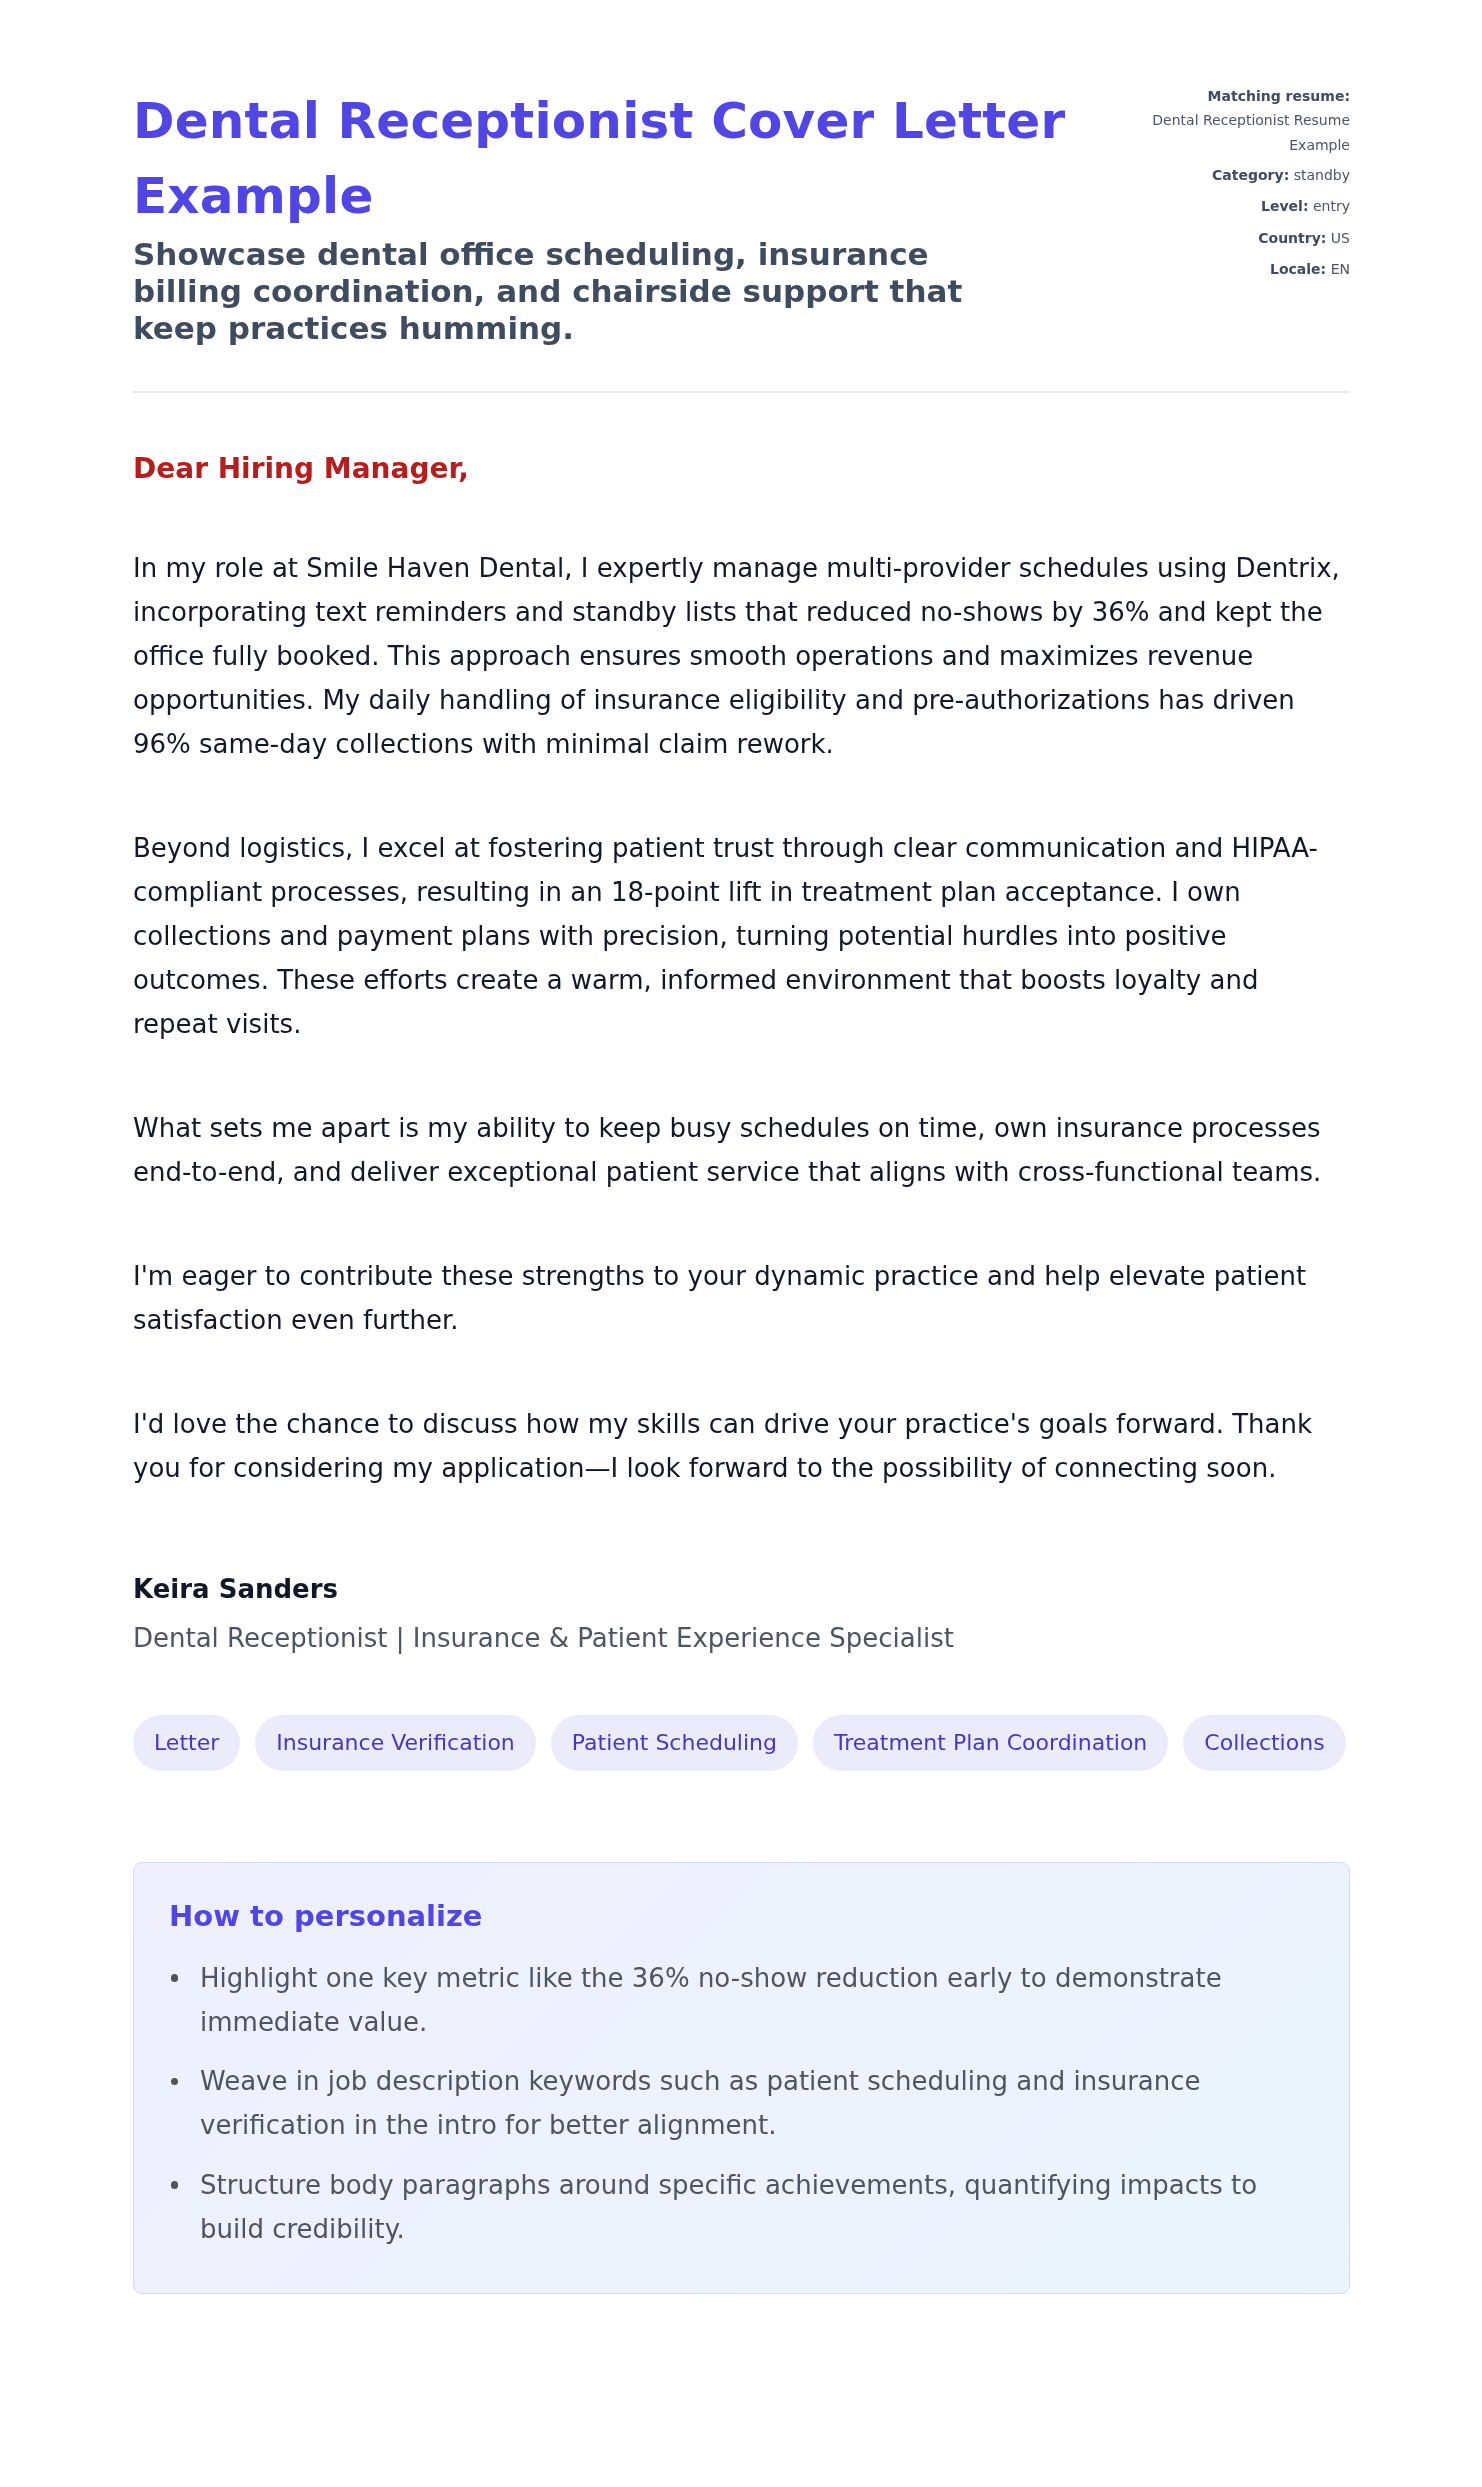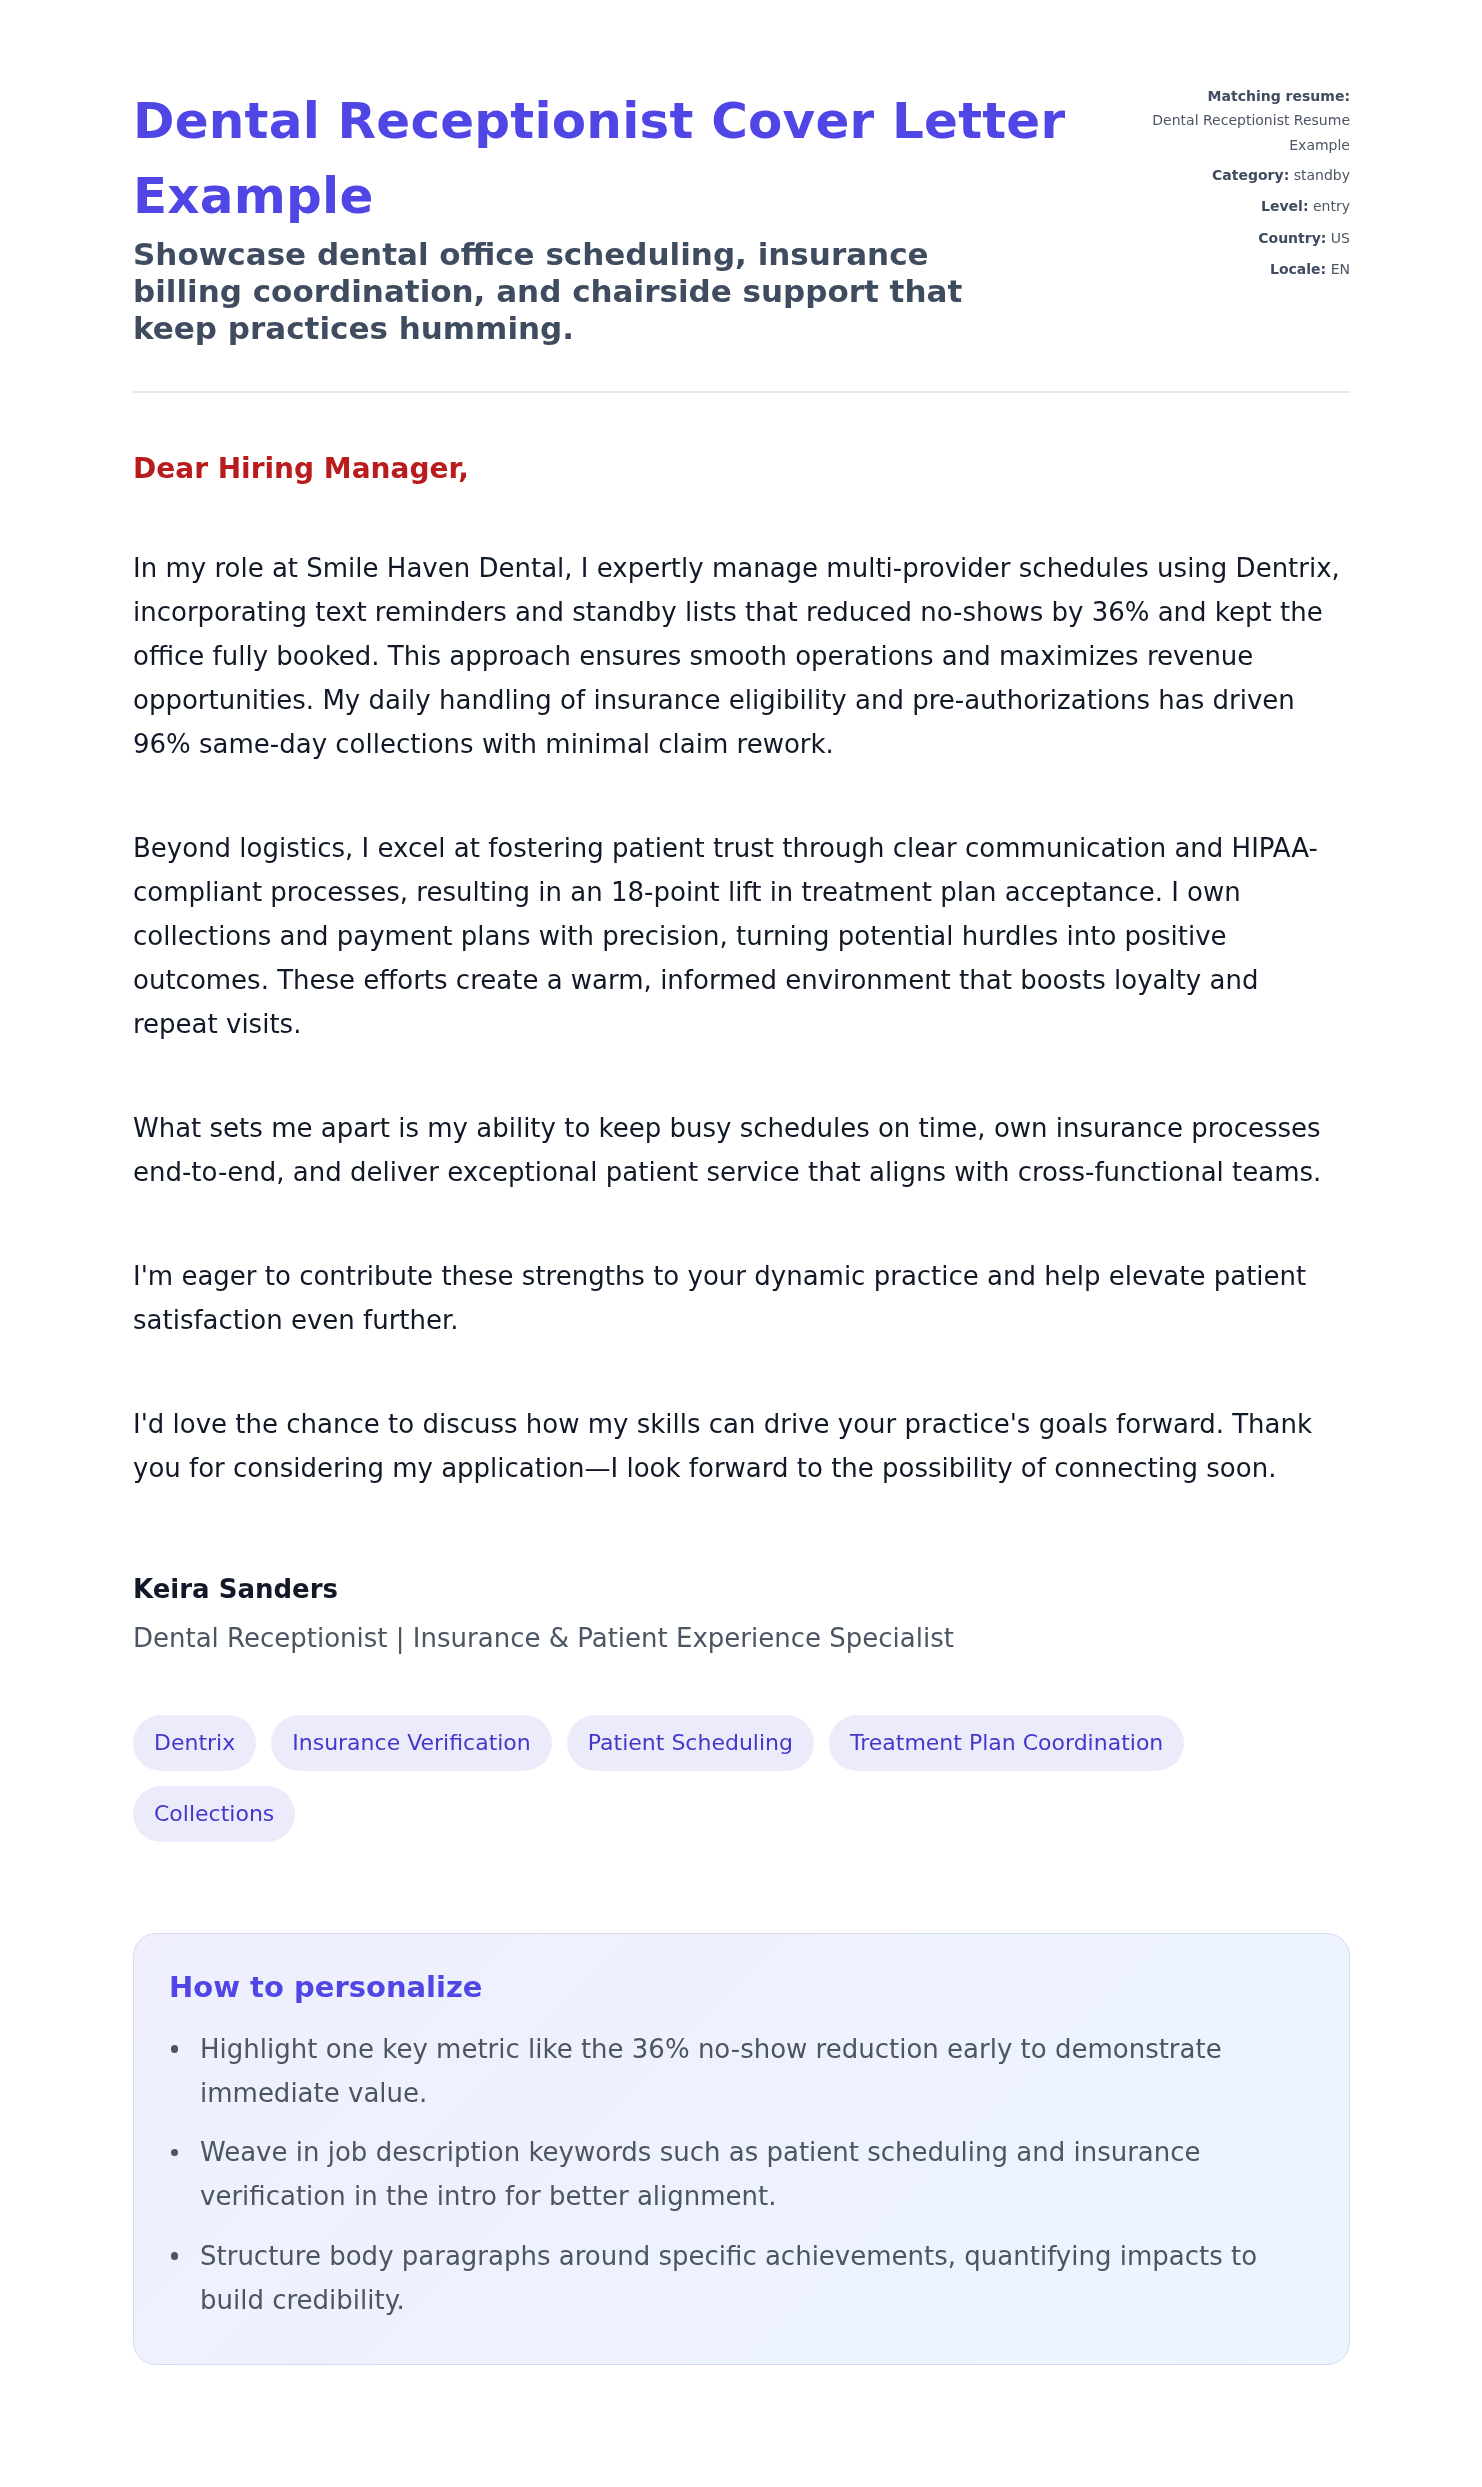--- a/index.html
+++ b/index.html
@@ -98,21 +98,21 @@
       line-height: 26px;
       padding: 15px 21px;
       border-radius: 28px;
       white-space: nowrap;
     }
 
     
     .card {
       margin-top: 91px;
       border: 1.7px solid #d6d9f5;
-      border-radius: 23px;
+      border-radius: 9px;
       background: linear-gradient(135deg, #efeffd 0%, #eef2fd 50%, #ebf5fe 100%);
       padding: 35px 35px 42px 35px;
     }
     .card-title {
       font-size: 29px;
       font-weight: 700;
       color: #4f46e5;
       line-height: 37px;
     }
     .tips {
@@ -178,21 +178,21 @@
     <p class="para">Beyond logistics, I excel at fostering patient trust through clear communication and HIPAA-compliant processes, resulting in an 18-point lift in treatment plan acceptance. I own collections and payment plans with precision, turning potential hurdles into positive outcomes. These efforts create a warm, informed environment that boosts loyalty and repeat visits.</p>
     <p class="para">What sets me apart is my ability to keep busy schedules on time, own insurance processes end-to-end, and deliver exceptional patient service that aligns with cross-functional teams.</p>
     <p class="para">I'm eager to contribute these strengths to your dynamic practice and help elevate patient satisfaction even further.</p>
     <p class="para">I'd love the chance to discuss how my skills can drive your practice's goals forward. Thank you for considering my application—I look forward to the possibility of connecting soon.</p>
 
     <p class="sig-name">Keira Sanders</p>
     <p class="sig-title">Dental Receptionist | Insurance &amp; Patient Experience Specialist</p>
   </section>
 
   <div class="chips">
-    <span class="chip">Dentrix</span>
+    <span class="chip">Letter</span>
     <span class="chip">Insurance Verification</span>
     <span class="chip">Patient Scheduling</span>
     <span class="chip">Treatment Plan Coordination</span>
     <span class="chip">Collections</span>
   </div>
 
   <section class="card">
     <h3 class="card-title">How to personalize</h3>
     <ul class="tips">
       <li class="tip">

